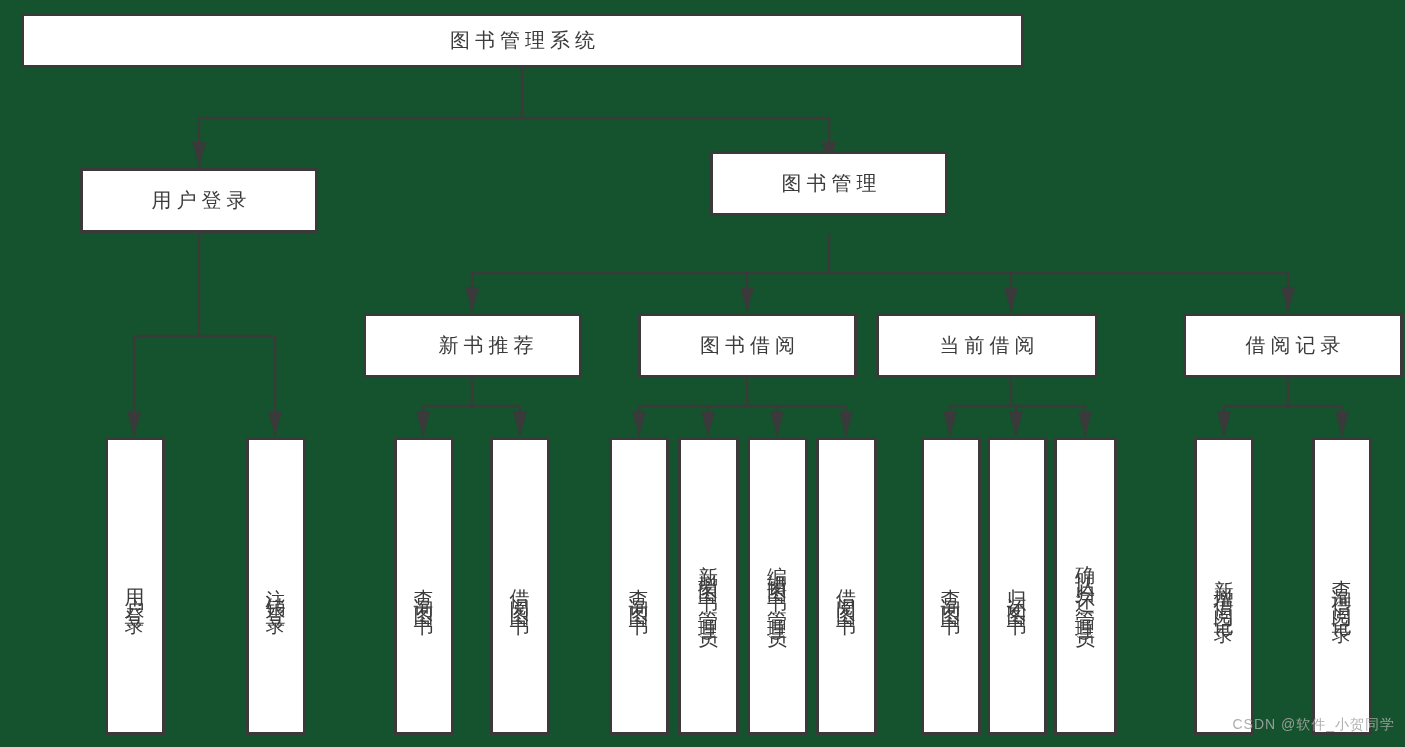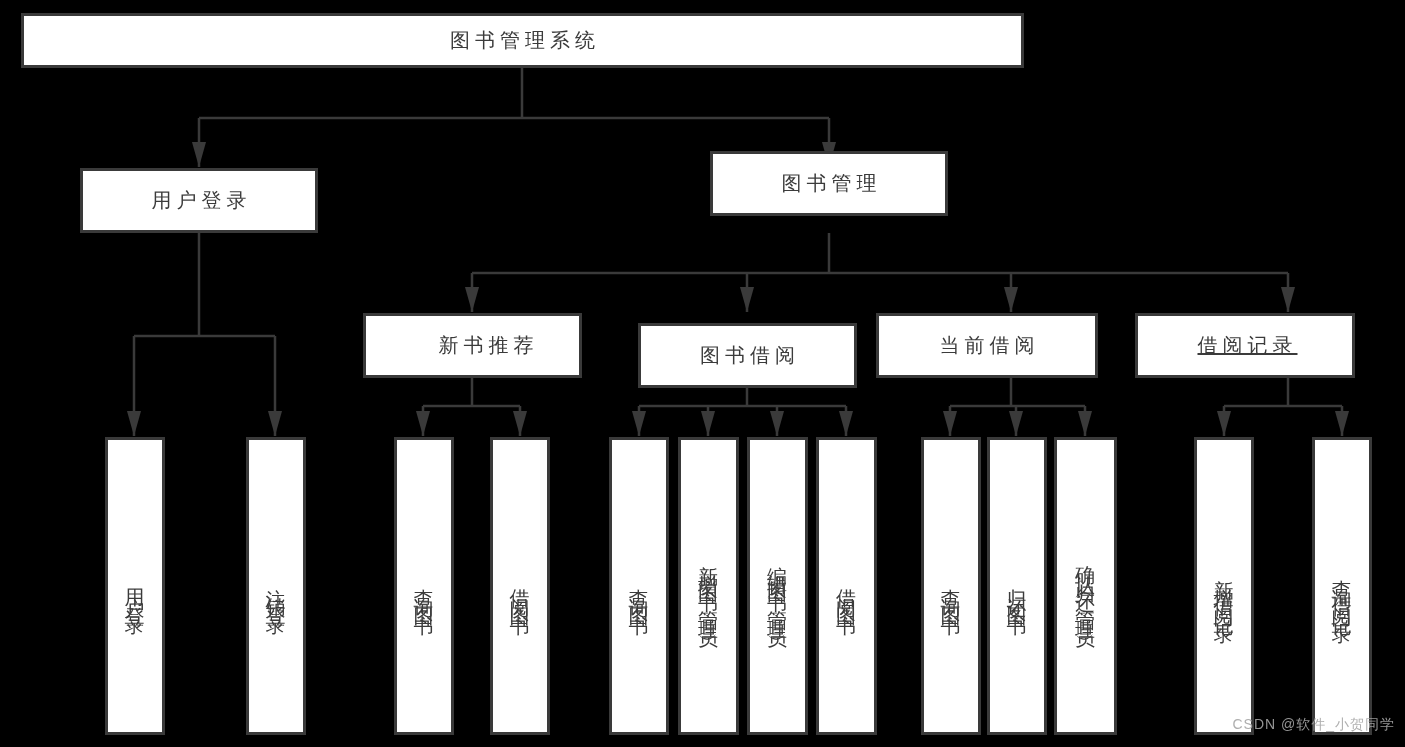--- a/index.html
+++ b/index.html
@@ -1,19 +1,19 @@
 <!DOCTYPE html>
 <html><head>
 <meta charset="utf-8">
 <style>
   html,body{margin:0;padding:0;background:#ffffff;}
   .stage{
     position:relative;
     width:1405px;height:747px;
-    background:#000000;
+    background:#14532d;
     font-family:"Liberation Sans", sans-serif;
     overflow:hidden;
   }
   .wires{position:absolute;left:0;top:0;z-index:1;}
   .hbox{
     position:absolute;
     box-sizing:border-box;
     border:3px solid #3a3a3a;
     background:#ffffff;
     display:flex;align-items:center;justify-content:center;
@@ -94,23 +94,23 @@
     <path d="M1224 406 V436" fill="none" stroke="#3a3a3a" stroke-width="2.5" marker-end="url(#arw)"></path>
     <path d="M1342 406 V436" fill="none" stroke="#3a3a3a" stroke-width="2.5" marker-end="url(#arw)"></path>
   </svg>
 
   <div class="hbox" style="left:21px;top:13px;width:1003px;height:55px;">图书管理系统</div>
 
   <div class="hbox" style="left:80px;top:168px;width:238px;height:65px;">用户登录</div>
   <div class="hbox" style="left:710px;top:151px;width:238px;height:65px;">图书管理</div>
 
   <div class="hbox" style="left:363px;top:313px;width:219px;height:65px;padding-left:32px;">新书推荐</div>
-  <div class="hbox" style="left:638px;top:323px;width:219px;height:65px;">图书借阅</div>
+  <div class="hbox" style="left:638px;top:313px;width:219px;height:65px;">图书借阅</div>
   <div class="hbox" style="left:876px;top:313px;width:222px;height:65px;font-family:Liberation Mono, monospace;">当前借阅</div>
-  <div class="hbox" style="left:1135px;top:313px;width:220px;height:65px;text-decoration:underline;">借阅记录</div>
+  <div class="hbox" style="left:1183px;top:313px;width:220px;height:65px;">借阅记录</div>
 
   <div class="vbox" style="left:105px;top:437px;width:60px;height:298px;">
     <span class="vtext">用户登录</span>
   </div>
   <div class="vbox" style="left:246px;top:437px;width:60px;height:298px;">
     <span class="vtext">注销登录</span>
   </div>
 
   <div class="vbox" style="left:394px;top:437px;width:60px;height:298px;">
     <span class="vtext">查询图书</span>

